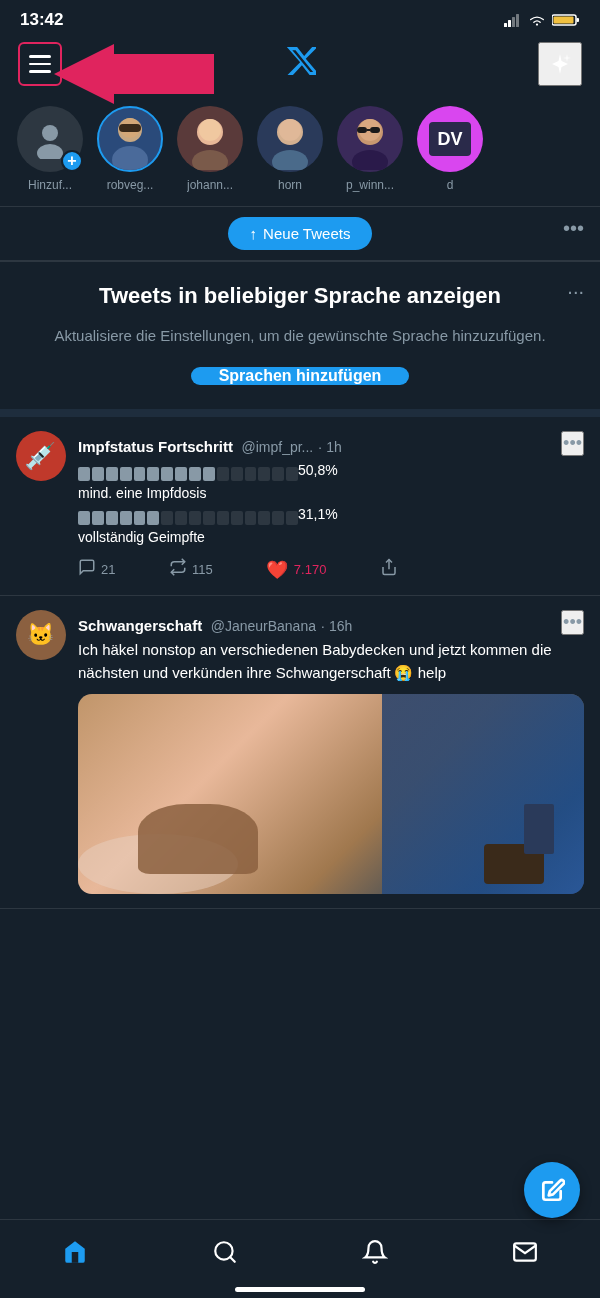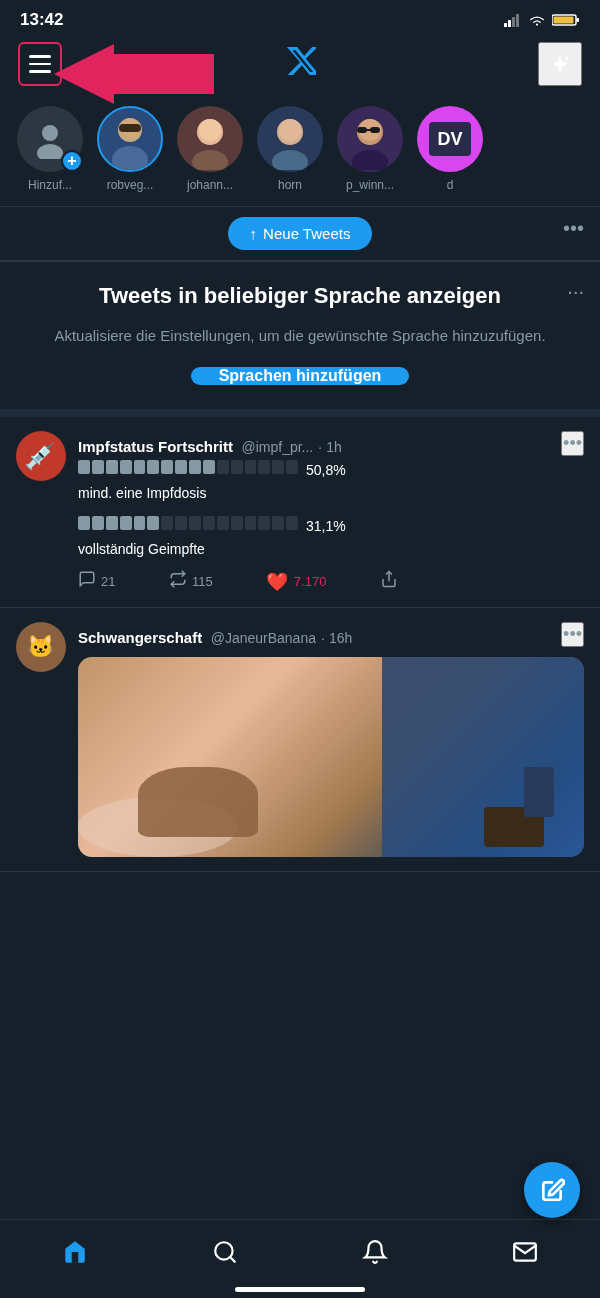--- a/index.html
+++ b/index.html
@@ -235,22 +235,21 @@
     .tweet-name { font-weight: 700; font-size: 15px; color: #fff; }
     .tweet-handle { color: #8899a6; font-size: 14px; margin-left: 4px; }
     .tweet-time { color: #8899a6; font-size: 14px; }
     .tweet-dots { color: #8899a6; font-size: 18px; cursor: pointer; }
     .tweet-text { font-size: 15px; color: #fff; line-height: 1.5; margin-bottom: 10px; }
     
     
     .progress-block { margin: 4px 0 2px; }
     .progress-bar-row {
       display: flex;
-      align-items: flex-start;
-      gap: 8px;
+      align-items: flex-end;
       margin-bottom: 2px;
     }
     .progress-track {
       display: flex;
       width: 220px;
       height: 14px;
       gap: 2px;
     }
     .prog-seg {
       height: 14px;
@@ -578,21 +577,21 @@
             <div class="prog-seg prog-filled" style="width:14px;"></div>
             <div class="prog-seg prog-empty" style="width:14px;"></div>
             <div class="prog-seg prog-empty" style="width:14px;"></div>
             <div class="prog-seg prog-empty" style="width:14px;"></div>
             <div class="prog-seg prog-empty" style="width:14px;"></div>
             <div class="prog-seg prog-empty" style="width:14px;"></div>
             <div class="prog-seg prog-empty" style="width:14px;"></div>
           </div>
           <span class="prog-pct">50,8%</span>
         </div>
-        <div style="color:#fff;font-size:14px;margin-bottom:12px;">mind. eine Impfdosis</div>
+        <div style="color:#fff;font-size:14px;margin-bottom:0;">mind. eine Impfdosis</div>
         <div class="progress-bar-row">
           <div class="progress-track">
             <div class="prog-seg prog-filled" style="width:14px;"></div>
             <div class="prog-seg prog-filled" style="width:14px;"></div>
             <div class="prog-seg prog-filled" style="width:14px;"></div>
             <div class="prog-seg prog-filled" style="width:14px;"></div>
             <div class="prog-seg prog-filled" style="width:14px;"></div>
             <div class="prog-seg prog-filled" style="width:14px;"></div>
             <div class="prog-seg prog-empty" style="width:14px;"></div>
             <div class="prog-seg prog-empty" style="width:14px;"></div>
@@ -651,20 +650,21 @@
   <div class="tweet-avatar" style="background:#8b6040; font-size:22px;">🐱</div>
   <div class="tweet-body">
     <div class="tweet-header">
       <div>
         <span class="tweet-name">Schwangerschaft</span>
         <span class="tweet-handle">@JaneurBanana</span>
         <span class="tweet-time"> · <span>16h</span></span>
       </div>
       <button class="tweet-dots">•••</button>
     </div>
+    <div class="tweet-text">Ich häkel nonstop an verschiedenen Babydecken und jetzt kommen die nächsten und verkünden ihre Schwangerschaft 😭 help</div>
 
     <div class="tweet-image">
       <div class="tweet-image-inner">
 
         <div class="img-yarn"></div>
         <div class="img-cat-shape"></div>
 
         <div style="position:absolute; right:0; top:0; width:40%; height:100%; background:linear-gradient(135deg, #1a3a6a, #2a5a9a); opacity:0.8;"></div>
 
         <div style="position:absolute; bottom:10px; right:40px; width:60px; height:40px; background:#3a2a1a; border-radius:4px;"></div>

